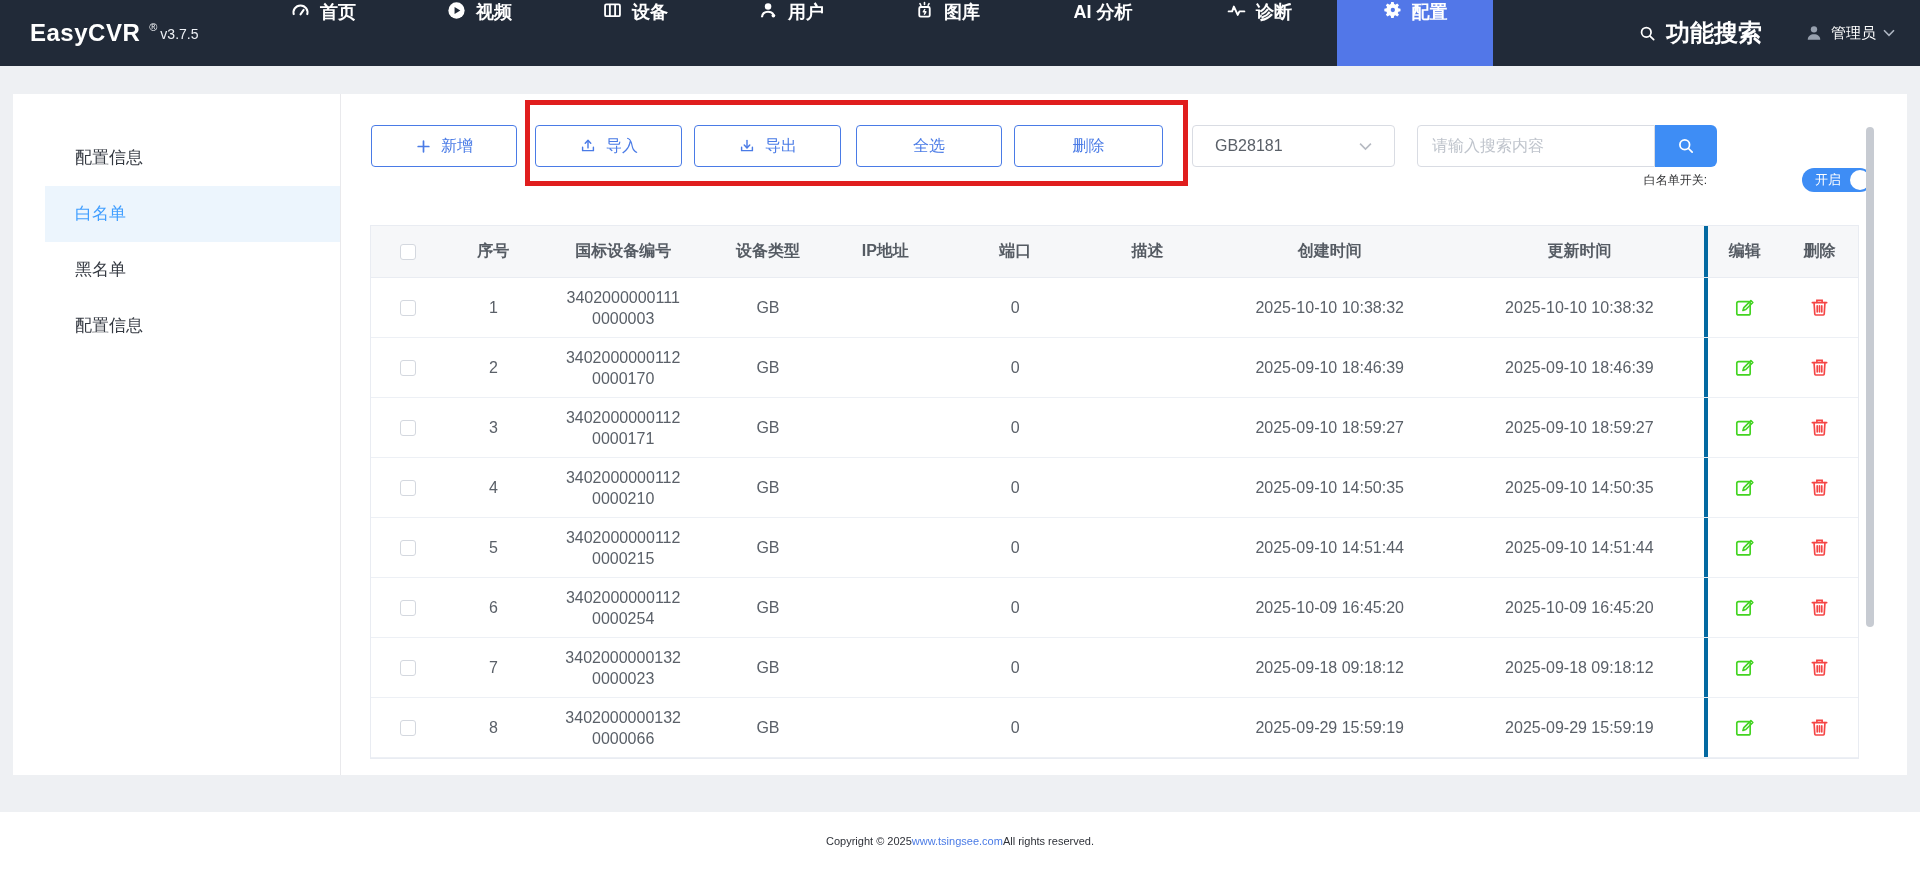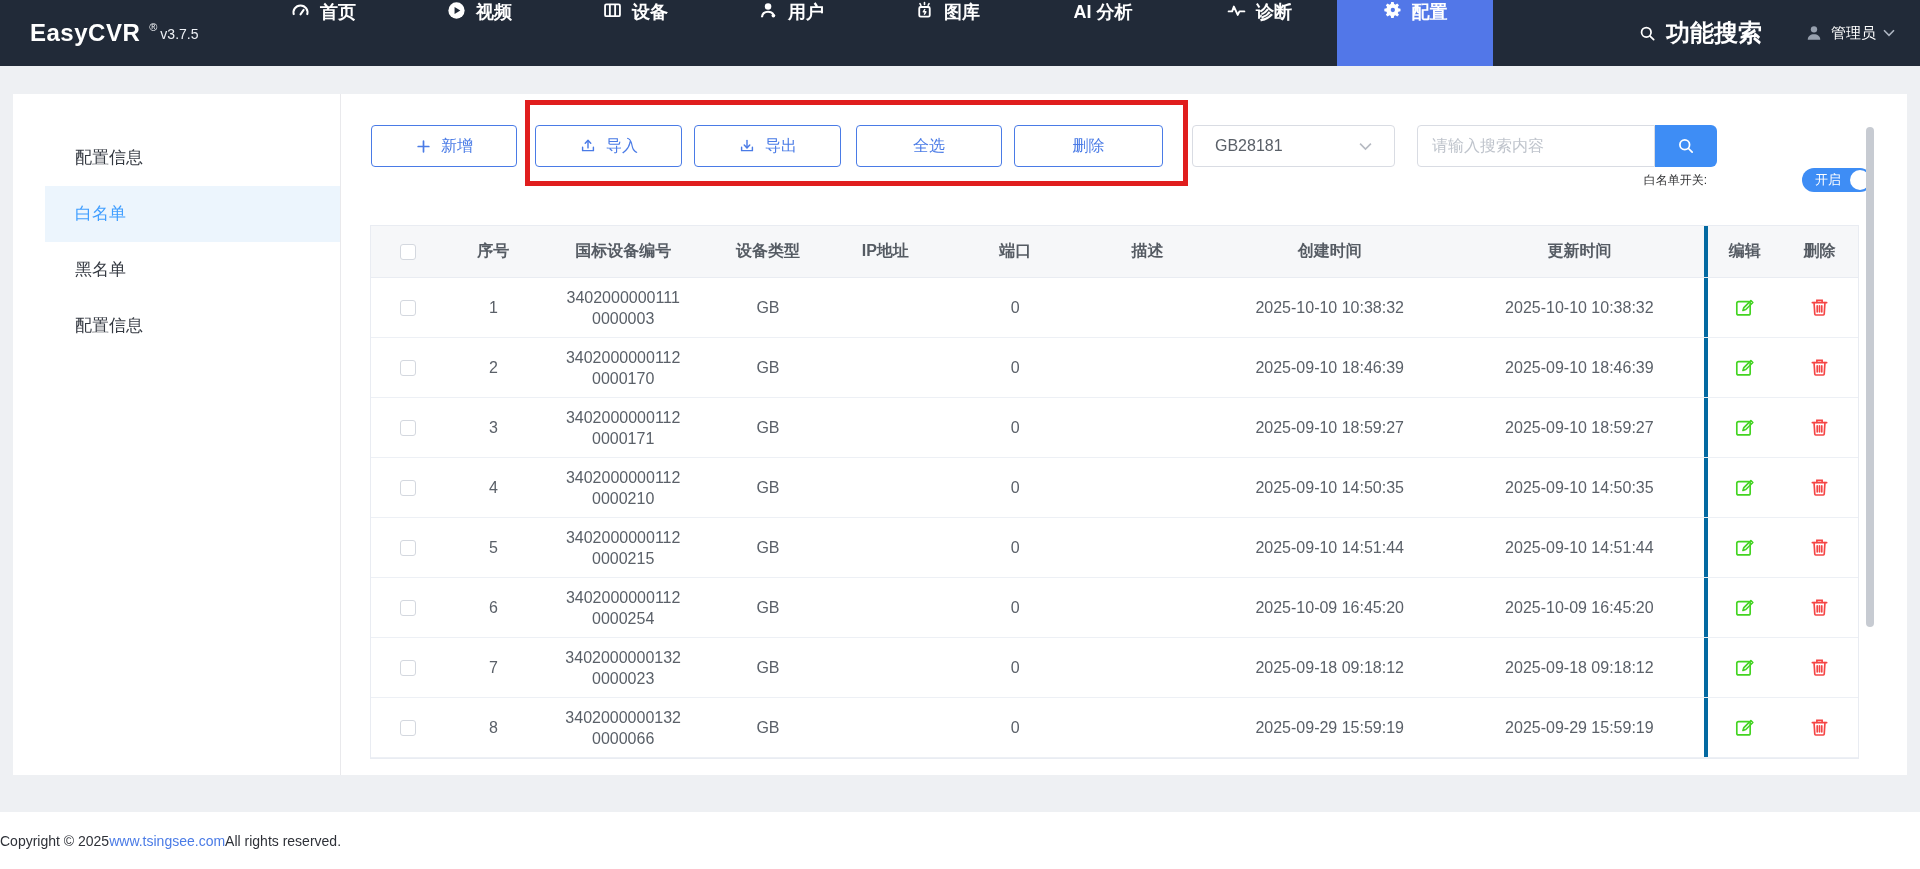--- a/index.html
+++ b/index.html
@@ -102,21 +102,21 @@
     width:16px; height:16px; border:1px solid #d4d8df; border-radius:3px; background:#fff; cursor:pointer;
   }
   .icon-btn { cursor:pointer; display:flex; align-items:center; justify-content:center; }
   .scroll-thumb {
     position:absolute; left:1853px; top:33px; width:8px; height:500px;
     background:#c7cbd2; border-radius:4px; cursor:pointer;
   }
   
   .footer {
     position:absolute; left:0; top:812px; width:1920px; height:57px; background:#fff;
-    display:flex; align-items:center; font-size:14px; color:#2e3138;
+    display:flex; align-items:center; justify-content:center; font-size:11px; color:#2e3138;
   }
   .footer a { color:var(--link-blue,#4a7be6); text-decoration:none; cursor:pointer; }
   svg { display:block; }
 </style>
 </head>
 <body>
 
 <nav class="navbar">
   <div class="logo-wrap">
     <span class="logo">EasyCVR</span>

